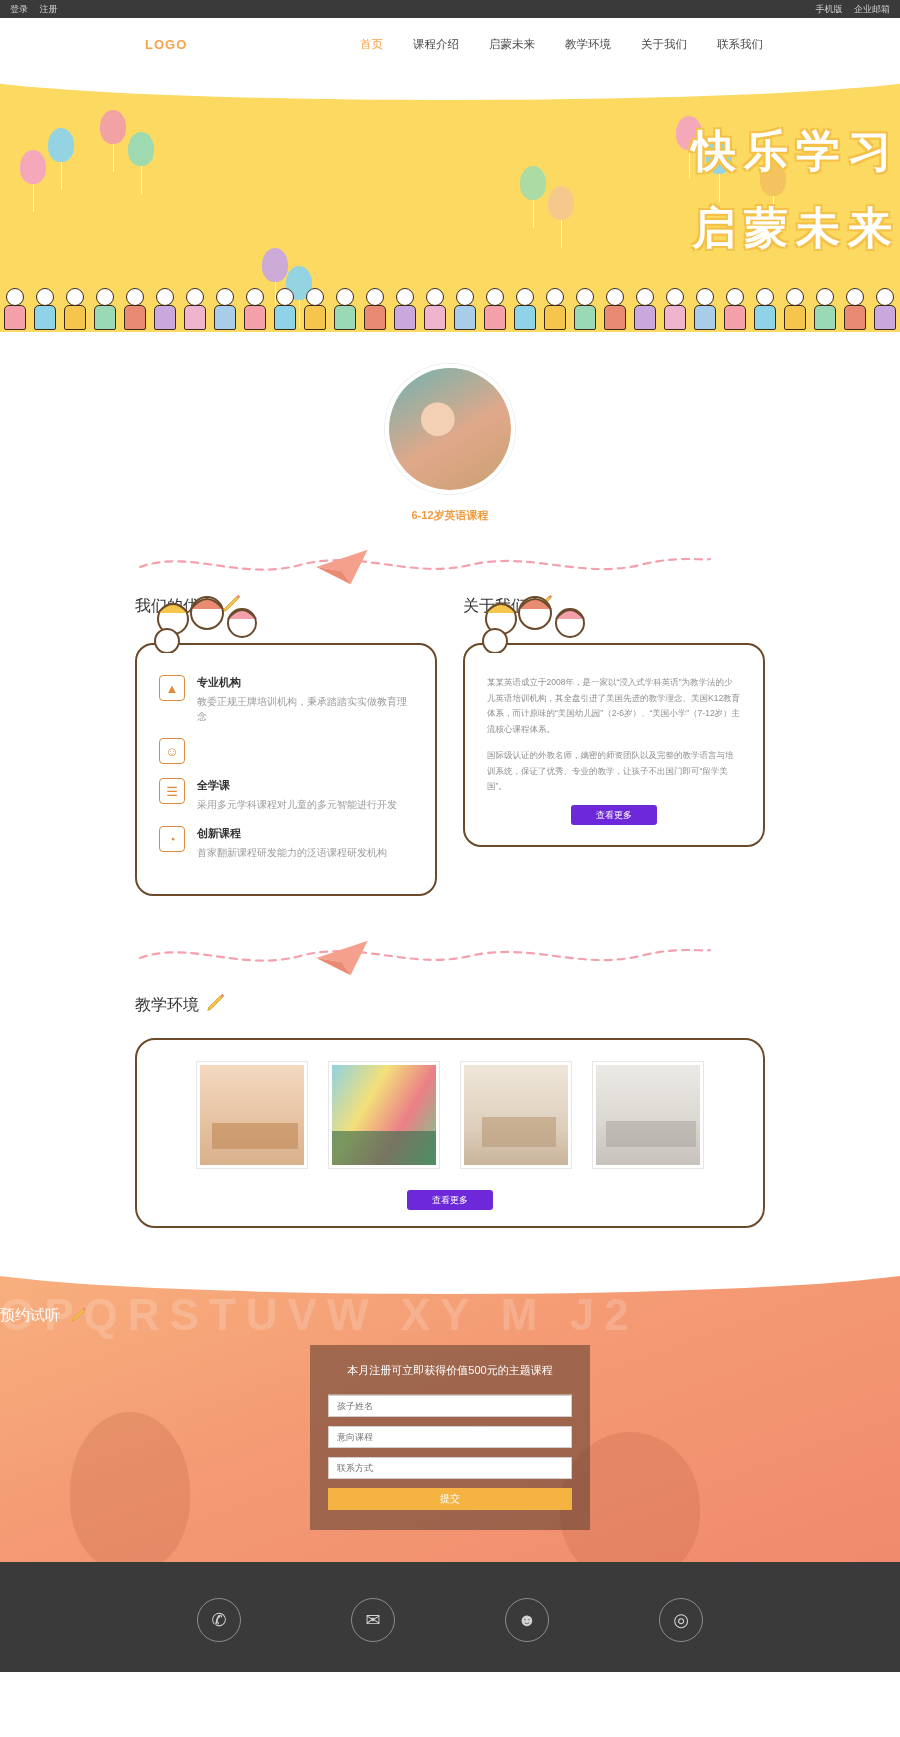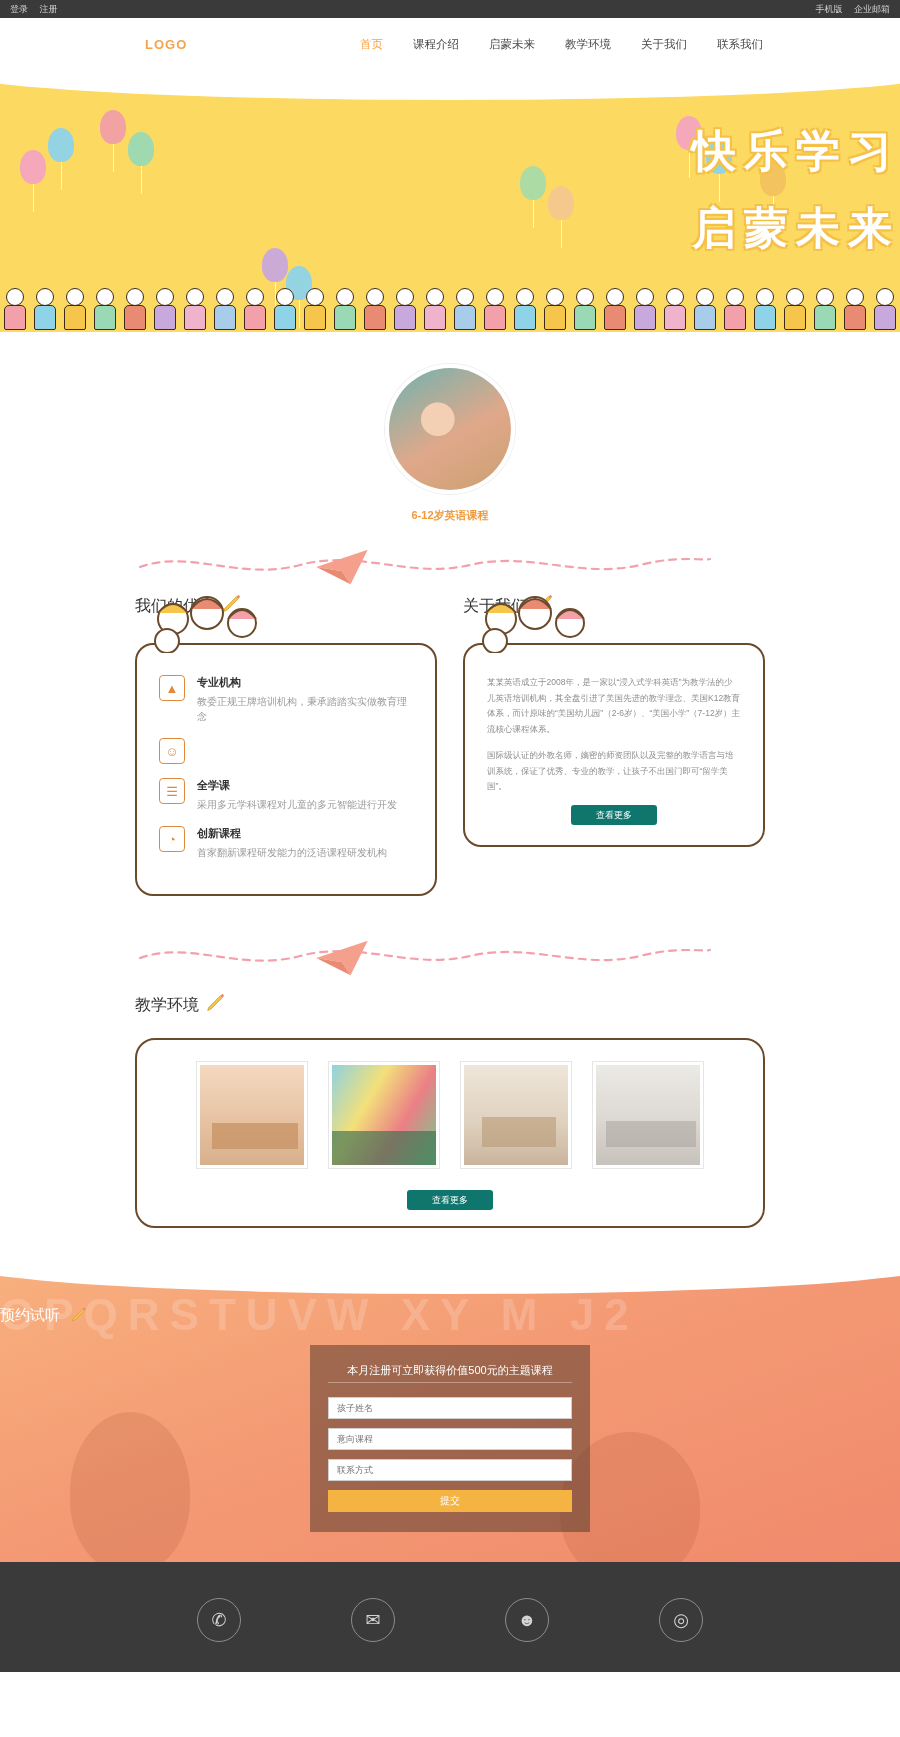--- a/index.html
+++ b/index.html
@@ -221,21 +221,21 @@
     font-size: 8.5px;
     color: #8f8f8f;
     line-height: 1.85;
     margin-bottom: 10px;
   }
   .btn-more {
     display: block;
     width: 86px; height: 20px;
     line-height: 20px;
     margin: 6px auto 0 auto;
-    background: #0f766e;
+    background: #6d28d9;
     color: #fff;
     font-size: 9px;
     border: none;
     border-radius: 3px;
     cursor: pointer;
   }
 
   
   .env-wrap { padding: 0 135px; }
   .env-card {
@@ -297,23 +297,22 @@
     position: relative;
     width: 280px;
     margin: 20px auto 0 auto;
     background: rgba(90,60,45,.55);
     padding: 18px 18px 20px 18px;
   }
   .form-head {
     color: #fff;
     font-size: 11px;
     text-align: center;
-    padding-bottom: 4px;
+    padding-bottom: 16px;
     border-bottom: 1px solid rgba(255,255,255,.35);
-    margin-bottom: 14px;
   }
   .form-box input {
     display: block;
     width: 100%;
     height: 22px;
     margin-bottom: 9px;
     border: 1px solid #cfcfcf;
     background: #fff;
     font-size: 9px;
     color: #777;

